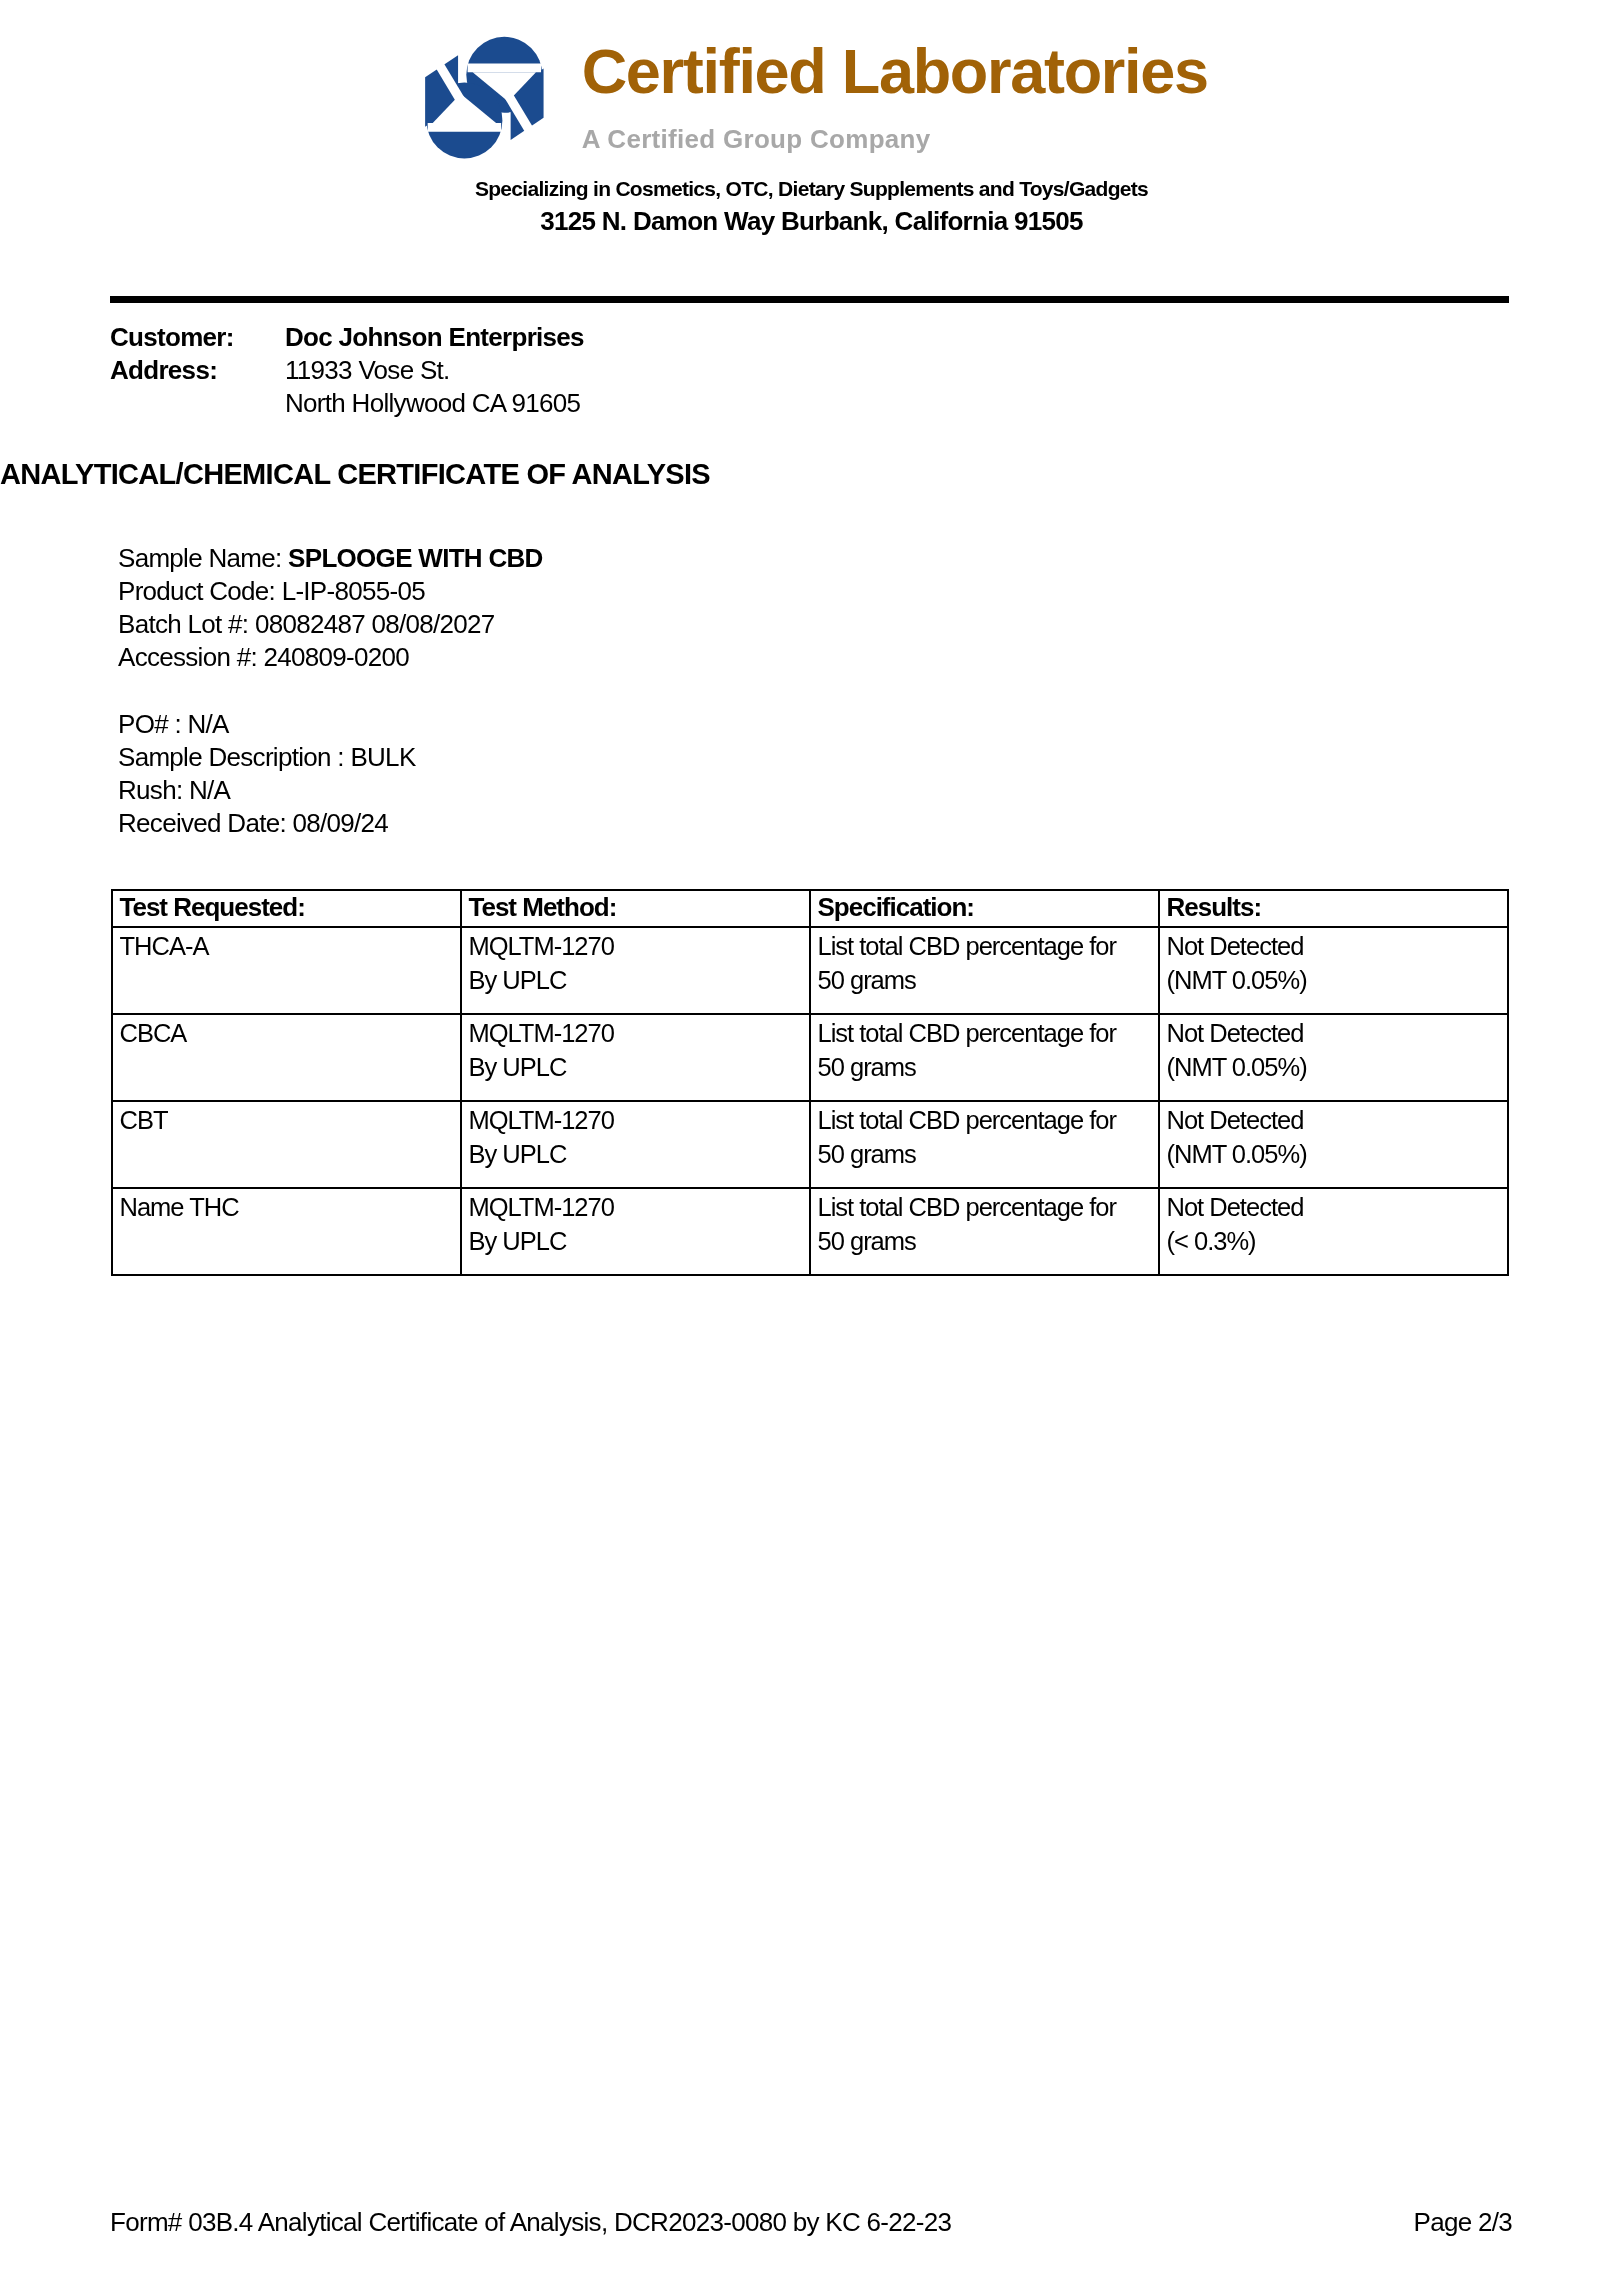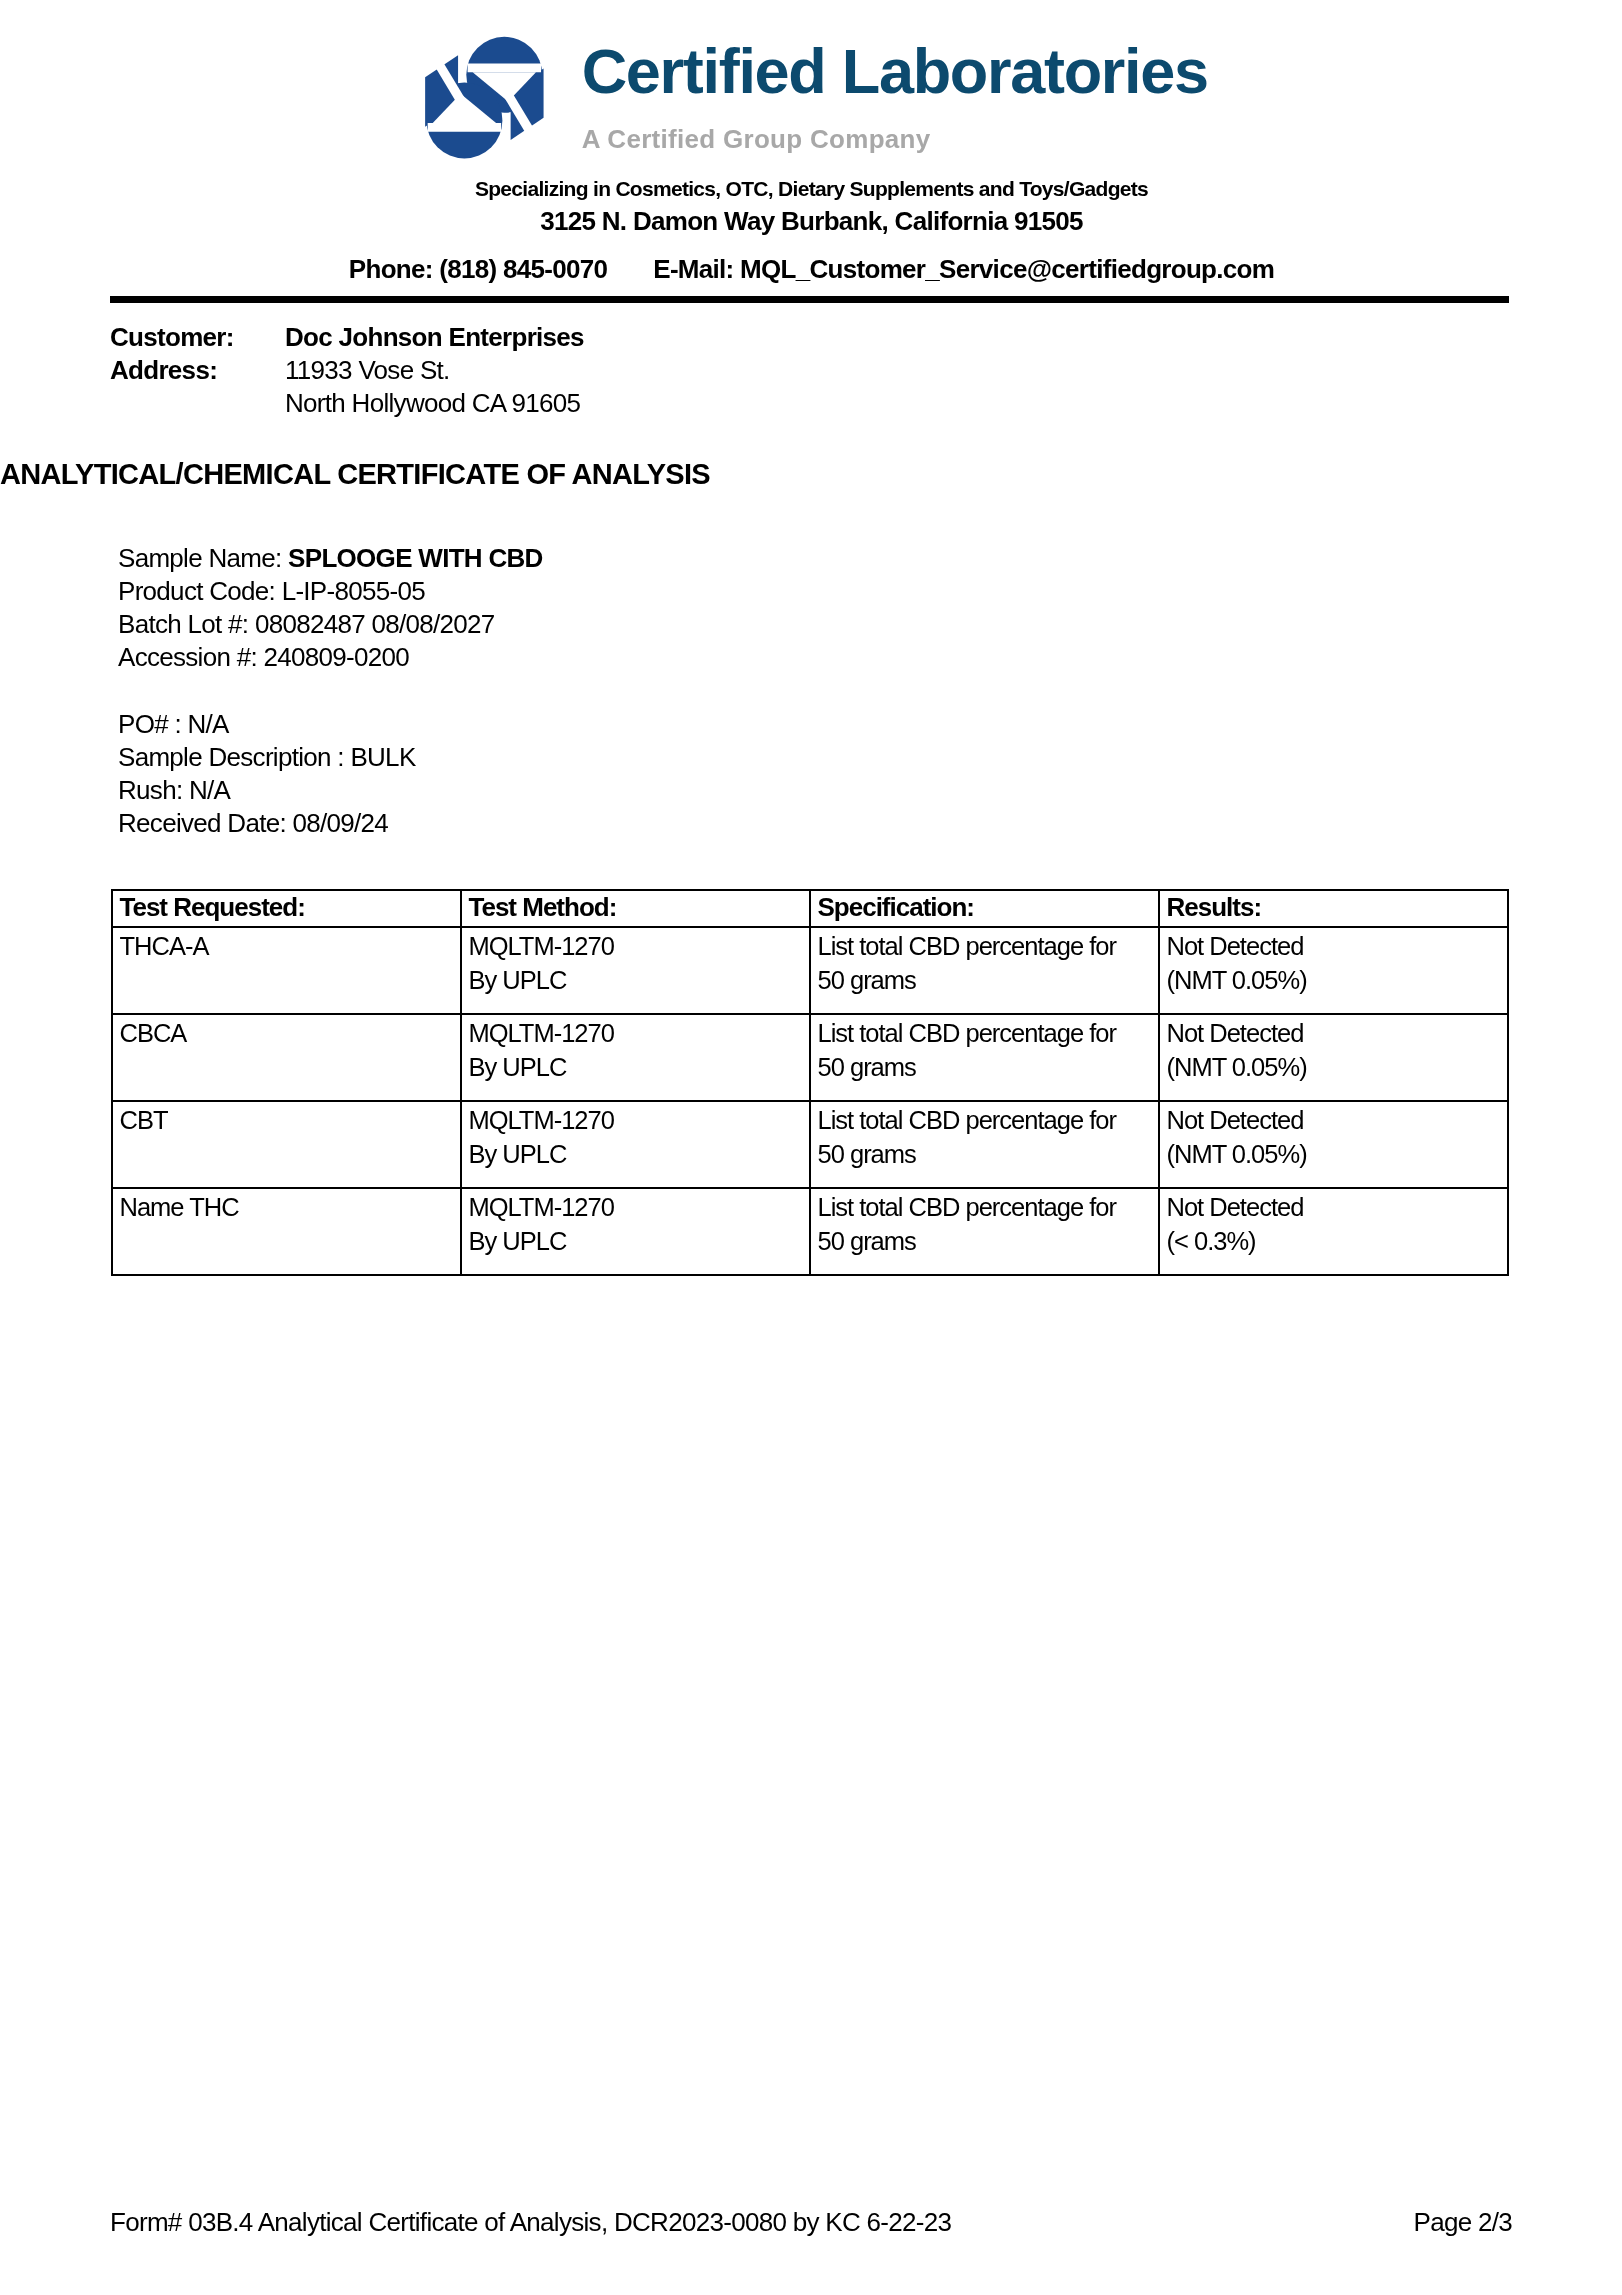--- a/index.html
+++ b/index.html
@@ -15,21 +15,21 @@
   }
 
   
   .logo-row {
     position:absolute; top:14.4px; left:0; width:100%;
     display:flex; justify-content:center; align-items:flex-start;
   }
   .logo-icon { width:152px; height:152px; flex:0 0 auto; margin-right:14.4px; }
   .logo-text { display:flex; flex-direction:column; padding-top:26px; }
   .brand {
-    font-size:63px; font-weight:bold; color:#0c4a6e;
+    font-size:63px; font-weight:bold; color:#a16207;
     letter-spacing:-1.3px; line-height:1.0; white-space:nowrap;
   }
   .tagline {
     font-size:26px; font-weight:bold; color:#A8A8A8;
     margin-top:21px; letter-spacing:0.3px; white-space:nowrap;
   }
 
   .center-line { position:absolute; left:0; width:100%; text-align:center; white-space:nowrap; }
   .spec-line  { top:177px; font-size:21px; font-weight:bold; letter-spacing:-0.7px; }
   .addr-line  { top:206px; font-size:26px; font-weight:bold; letter-spacing:-0.7px; }
@@ -118,23 +118,20 @@
       </g>
     </svg>
     <div class="logo-text">
       <div class="brand">Certified Laboratories</div>
       <div class="tagline">A Certified Group Company</div>
     </div>
   </div>
 
   <div class="center-line spec-line">Specializing in Cosmetics, OTC, Dietary Supplements and Toys/Gadgets</div>
   <div class="center-line addr-line">3125 N. Damon Way Burbank, California 91505</div>
-  <div class="center-line phone-line">
-    <span>Phone: (818) 845-0070</span><span class="email-part">E-Mail: MQL_Customer_Service@certifiedgroup.com</span>
-  </div>
 
   <div class="rule"></div>
 
   <div class="customer-block">
     <div class="lbl">Customer:</div>
     <div class="bold-val">Doc Johnson Enterprises</div>
     <div class="lbl">Address:</div>
     <div>11933 Vose St.</div>
     <div></div>
     <div>North Hollywood CA 91605</div>

